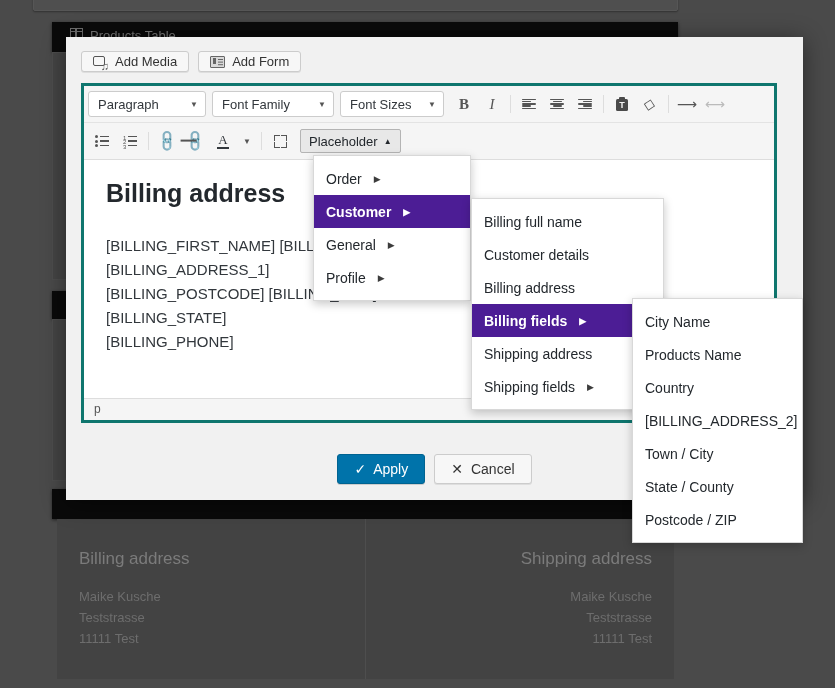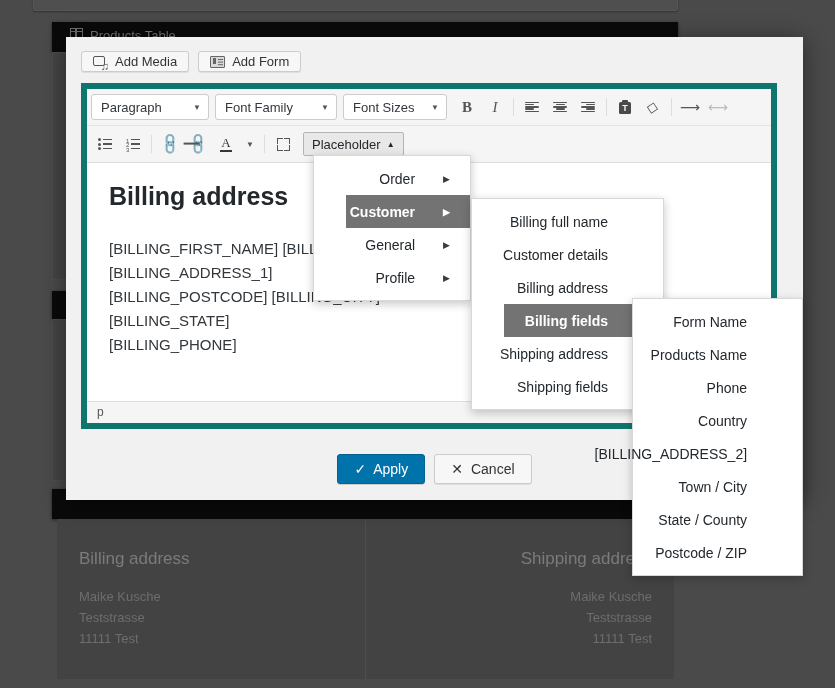--- a/index.html
+++ b/index.html
@@ -99,21 +99,21 @@
     width: 3.5px; height: 5.5px; background: #666;
   }
   .ico-form::after {
     content: ""; position: absolute; left: 6.5px; top: 2px;
     width: 5px; height: 1.4px; background: #666;
     box-shadow: 0 2.6px 0 #666, 0 5.2px 0 #666;
   }
 
   
   .editor {
-    background: #fca5a5; border: 6px solid #0f766e; width: 696px;
+    background: #fca5a5; border: 3px solid #0f766e; width: 696px;
   }
   .tb { background: #f5f5f5; border-bottom: 1px solid #ddd; }
   .tb-row { display: flex; align-items: center; gap: 0; padding: 5px 4px; }
   .tb-row.r2 { border-top: 1px solid #e3e3e3; }
 
   .sel {
     display: inline-flex; align-items: center; justify-content: space-between;
     height: 26px; padding: 0 7px 0 9px; margin-right: 6px;
     background: #fff; border: 1px solid #ccc; border-radius: 3px;
     font-size: 13px; color: #32373c; cursor: pointer; white-space: nowrap;
@@ -225,25 +225,25 @@
   
   .menu {
     position: absolute; background: #fff; border: 1px solid #d8d8d8;
     box-shadow: 0 3px 9px rgba(0,0,0,.22); padding: 6px 0; z-index: 50;
   }
   .menu-l1 { left: 313px; top: 155px; width: 158px; }
   .menu-l2 { left: 471px; top: 198px; width: 193px; }
   .menu-l3 { left: 632px; top: 298px; width: 171px; }
 
   .mi {
-    display: flex; align-items: center; justify-content: flex-end;
-    height: 33px; padding: 0 20px; font-size: 14px; color: #23282d;
-    cursor: pointer; white-space: nowrap; gap: 16px;
-  }
-  .mi.sel-hi { background: #737373; color: #fff; font-weight: 700; margin-left: 32px; }
+    display: flex; align-items: center; justify-content: flex-start;
+    height: 33px; padding: 0 12px; font-size: 14px; color: #23282d;
+    cursor: pointer; white-space: nowrap;
+  }
+  .mi.sel-hi { background: #4c1d95; color: #fff; font-weight: 700; }
   .mi .arr { font-size: 9px; color: #3c3c3c; margin-left: 12px; }
   .mi.sel-hi .arr { color: #fff; }
   .mi.noarr .arr { visibility: hidden; }
 </style>
 </head>
 <body>
 
 <div id="root">
 
   <div class="bg-layer">
@@ -474,32 +474,28 @@
         <span>Shipping address</span>
         <span class="arr">▶</span>
       </div>
       <div class="mi">
         <span>Shipping fields</span>
         <span class="arr">▶</span>
       </div>
     </div>
   <div class="menu menu-l3" id="m3">
       <div class="mi noarr">
-        <span>Form Name</span>
+        <span>City Name</span>
         <span class="arr">▶</span>
       </div>
       <div class="mi noarr">
         <span>Products Name</span>
         <span class="arr">▶</span>
       </div>
       <div class="mi noarr">
-        <span>Phone</span>
-        <span class="arr">▶</span>
-      </div>
-      <div class="mi noarr">
         <span>Country</span>
         <span class="arr">▶</span>
       </div>
       <div class="mi noarr">
         <span>[BILLING_ADDRESS_2]</span>
         <span class="arr">▶</span>
       </div>
       <div class="mi noarr">
         <span>Town / City</span>
         <span class="arr">▶</span>

